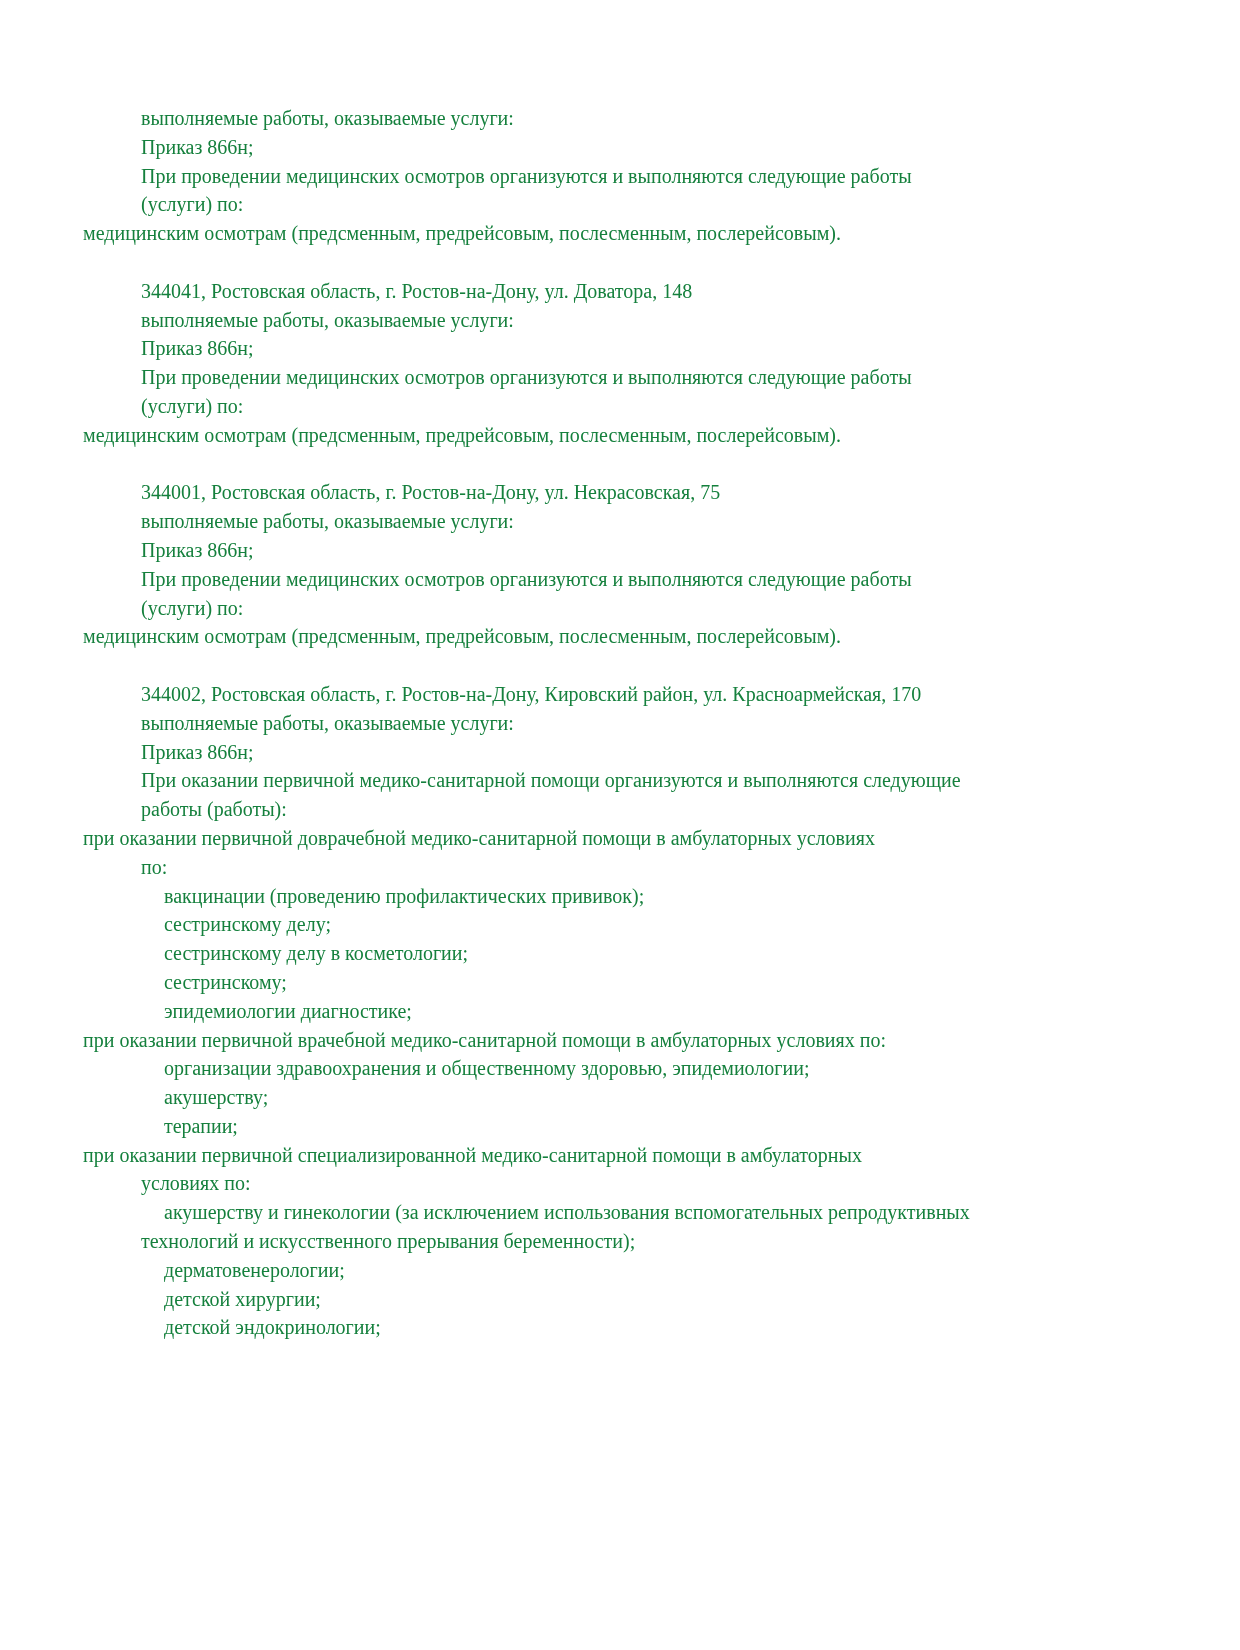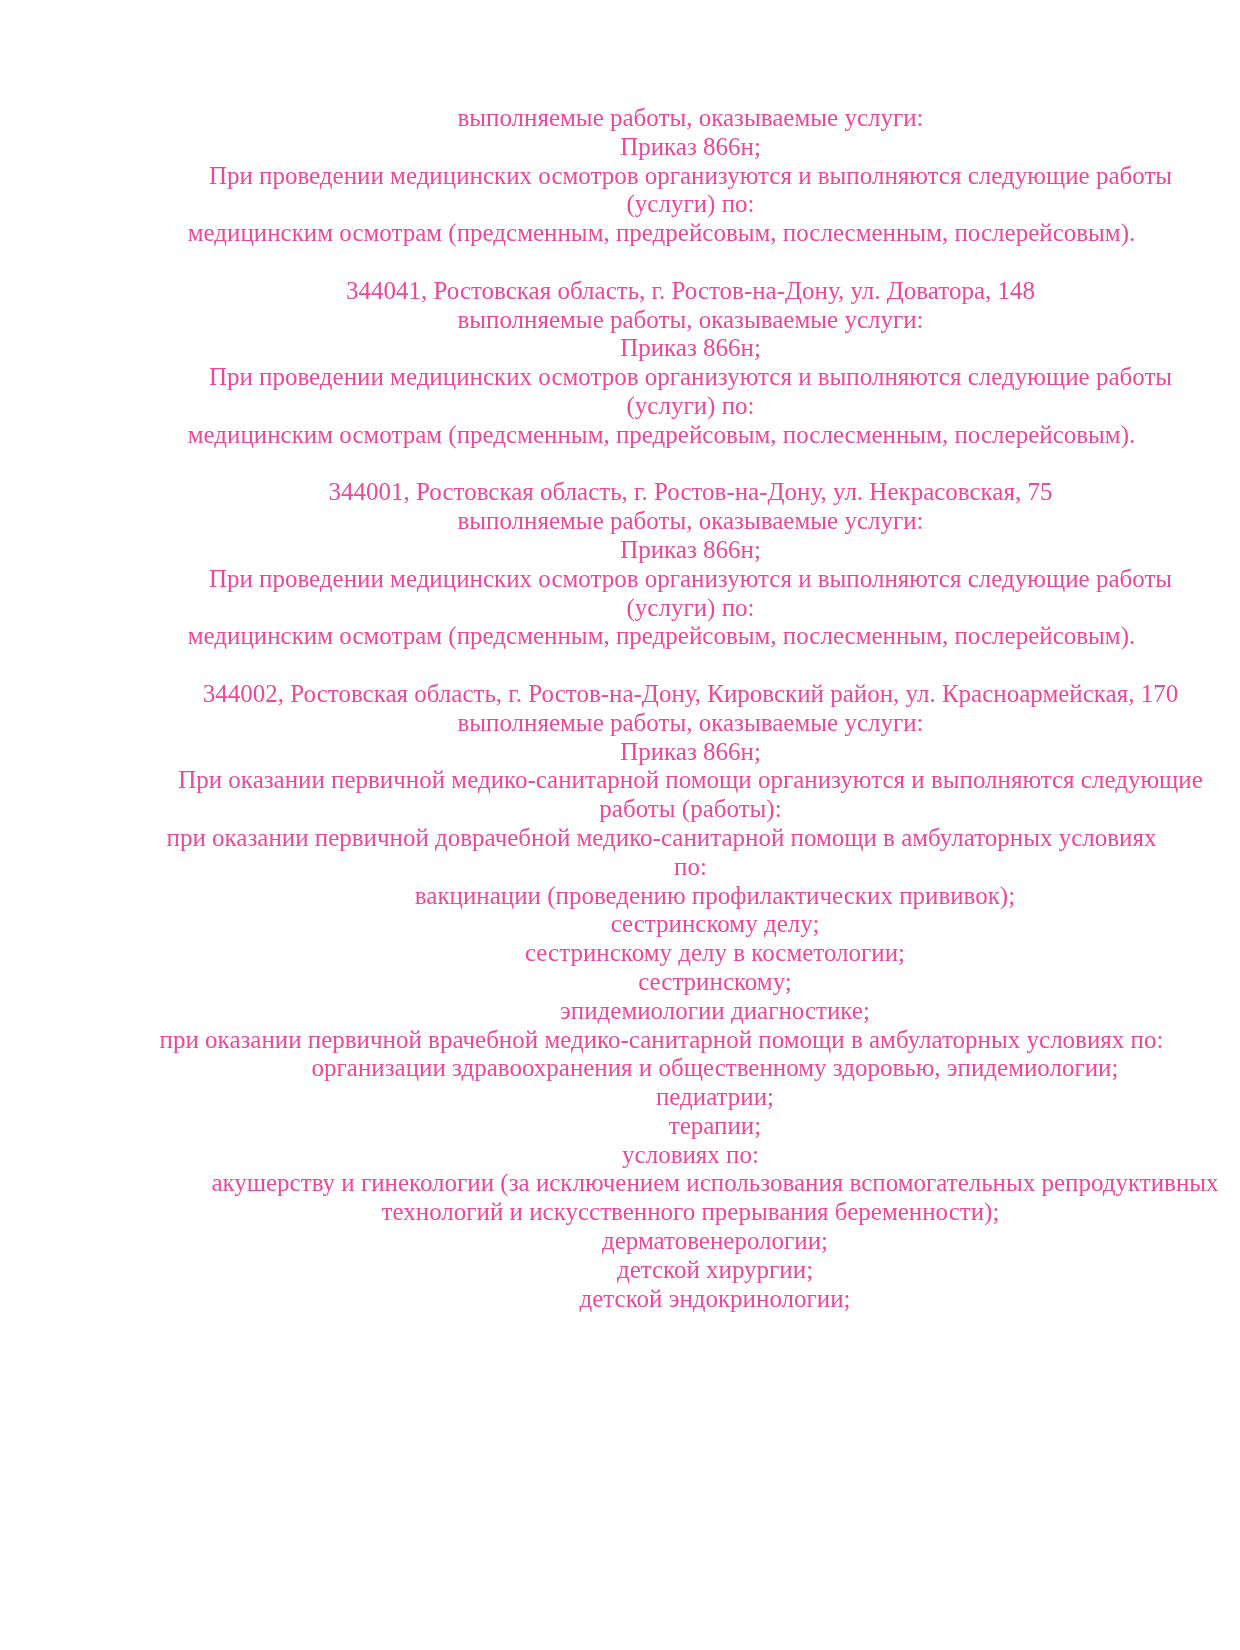--- a/index.html
+++ b/index.html
@@ -6,43 +6,42 @@
   html, body {
     margin: 0;
     padding: 0;
     background: #ffffff;
   }
   .page {
     position: relative;
     width: 1240px;
     height: 1650px;
     background: #ffffff;
-    color: #ec4899;
+    color: #15803d;
     font-family: "Liberation Serif", "DejaVu Serif", serif;
-    font-size: 25px;
+    font-size: 20px;
     overflow: hidden;
-    text-align: center;
   }
   .doc {
     position: absolute;
     top: 104px;
     left: 0;
     right: 0;
   }
   .block + .block {
     margin-top: 28.8px; 
   }
   .line {
     height: 28.8px;
     line-height: 28.8px;
     white-space: pre;
   }
   .ind0 { padding-left: 141px; }
   .ind1 { padding-left: 83px; }
-  .ind2 { padding-left: 164px; margin-left: 26px; }
+  .ind2 { padding-left: 164px; }
 </style>
 </head>
 <body>
 
 <div class="page">
   <div class="doc" id="doc">
       <div class="block">
         <div class="line ind0">выполняемые работы, оказываемые услуги:</div>
         <div class="line ind0">Приказ 866н;</div>
         <div class="line ind0">При проведении медицинских осмотров организуются и выполняются следующие работы</div>
@@ -73,22 +72,23 @@
         <div class="line ind0">работы (работы):</div>
         <div class="line ind1">при оказании первичной доврачебной медико-санитарной помощи в амбулаторных условиях</div>
         <div class="line ind0">по:</div>
         <div class="line ind2">вакцинации (проведению профилактических прививок);</div>
         <div class="line ind2">сестринскому делу;</div>
         <div class="line ind2">сестринскому делу в косметологии;</div>
         <div class="line ind2">сестринскому;</div>
         <div class="line ind2">эпидемиологии диагностике;</div>
         <div class="line ind1">при оказании первичной врачебной медико-санитарной помощи в амбулаторных условиях по:</div>
         <div class="line ind2">организации здравоохранения и общественному здоровью, эпидемиологии;</div>
-        <div class="line ind2">педиатрии;</div>
+        <div class="line ind2">акушерству;</div>
         <div class="line ind2">терапии;</div>
+        <div class="line ind1">при оказании первичной специализированной медико-санитарной помощи в амбулаторных</div>
         <div class="line ind0">условиях по:</div>
         <div class="line ind2">акушерству и гинекологии (за исключением использования вспомогательных репродуктивных</div>
         <div class="line ind0">технологий и искусственного прерывания беременности);</div>
         <div class="line ind2">дерматовенерологии;</div>
         <div class="line ind2">детской хирургии;</div>
         <div class="line ind2">детской эндокринологии;</div>
       </div>
     </div>
 </div>
 

